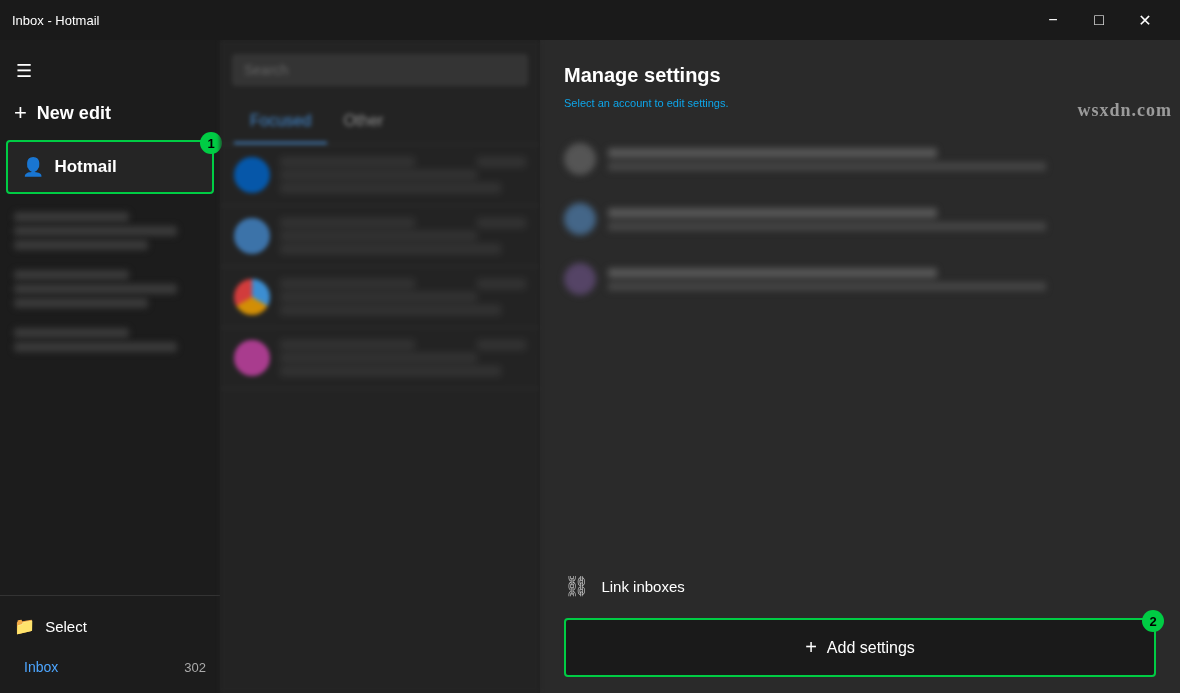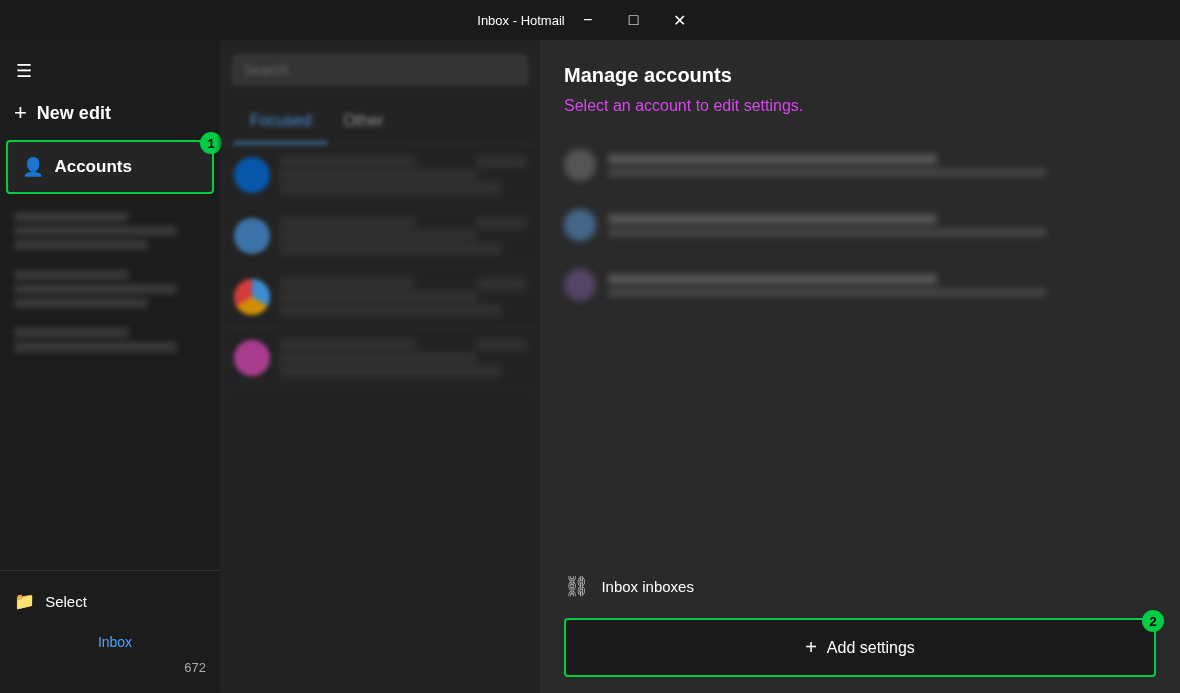--- a/index.html
+++ b/index.html
@@ -12,21 +12,21 @@
       display: flex;
       flex-direction: column;
     }
 
     
     .titlebar {
       background: #1a1a1a;
       height: 40px;
       display: flex;
       align-items: center;
-      justify-content: center;
+      justify-content: space-between;
       padding: 0 12px;
       flex-shrink: 0;
       user-select: none;
     }
     .titlebar-title {
       color: #ffffff;
       font-size: 13px;
       font-weight: 400;
     }
     .titlebar-controls {
@@ -165,21 +165,20 @@
     }
     .inbox-item {
       display: flex;
       align-items: center;
       gap: 10px;
       padding: 10px 14px 10px 24px;
       color: #4da6ff;
       font-size: 14px;
       font-weight: 500;
       cursor: pointer;
-      flex-direction: column;
     }
     .inbox-badge {
       margin-left: auto;
       color: #aaaaaa;
       font-size: 13px;
     }
 
     
     .email-panel {
       width: 320px;
@@ -264,22 +263,22 @@
     .accounts-panel-header {
       padding: 24px 24px 12px 24px;
     }
     .manage-title {
       color: #ffffff;
       font-size: 20px;
       font-weight: 600;
       margin-bottom: 10px;
     }
     .manage-subtitle {
-      color: #d946ef;
-      font-size: 16px;
+      color: #0ea5e9;
+      font-size: 11px;
     }
 
     
     .accounts-list {
       flex: 1;
       overflow: hidden;
       padding: 8px 0;
     }
     .account-list-item {
       display: flex;
@@ -399,21 +398,21 @@
       </button>
     </div>
 
     <button class="new-mail-btn">
       <span class="new-mail-plus">+</span>
       <span>New edit</span>
     </button>
 
     <div class="accounts-item">
       <span style="font-size:18px;">👤</span>
-      <span>Accounts</span>
+      <span>Hotmail</span>
       <div class="accounts-badge">1</div>
     </div>
 
     <div class="sidebar-email-list">
       <div class="sidebar-email-item">
         <div class="blurred-block blurred-line-short"></div>
         <div class="blurred-block blurred-line-long"></div>
         <div class="blurred-block blurred-line-medium"></div>
       </div>
       <div class="sidebar-email-item">
@@ -427,21 +426,21 @@
       </div>
     </div>
 
     <div class="sidebar-bottom">
       <div class="sidebar-bottom-item">
         <span style="font-size:17px;">📁</span>
         <span>Select</span>
       </div>
       <div class="inbox-item">
         <span>Inbox</span>
-        <span class="inbox-badge">672</span>
+        <span class="inbox-badge">302</span>
       </div>
     </div>
   </div>
 
   <div class="email-panel">
     <div class="search-bar">
       <input class="search-input" type="text" placeholder="Search" style="">
     </div>
     <div class="tabs-row">
       <div class="tab active">
@@ -498,21 +497,21 @@
           </div>
           <div class="blurred-block email-subject"></div>
           <div class="blurred-block email-preview"></div>
         </div>
       </div>
     </div>
   </div>
 
   <div class="accounts-panel">
     <div class="accounts-panel-header">
-      <div class="manage-title">Manage accounts</div>
+      <div class="manage-title">Manage settings</div>
       <div class="manage-subtitle">Select an account to edit settings.</div>
     </div>
 
     <div class="accounts-list">
       <div class="account-list-item">
         <div class="account-icon-circle"></div>
         <div class="account-info">
           <div class="account-name-blur"></div>
           <div class="account-email-blur"></div>
         </div>
@@ -529,23 +528,26 @@
         <div class="account-info">
           <div class="account-name-blur"></div>
           <div class="account-email-blur"></div>
         </div>
       </div>
     </div>
 
     <div class="accounts-panel-footer">
       <button class="link-inboxes-btn">
         <span class="link-icon">⛓</span>
-        <span>Inbox inboxes</span>
+        <span>Link inboxes</span>
       </button>
       <button class="add-account-btn">
         <span class="add-account-plus">+</span>
         <span>Add settings</span>
         <div class="btn-badge">2</div>
       </button>
     </div>
   </div>
 
+  <div class="watermark-area">
+    <span class="watermark-text">wsxdn.com</span>
+  </div>
 </div>
 
 </body></html>

